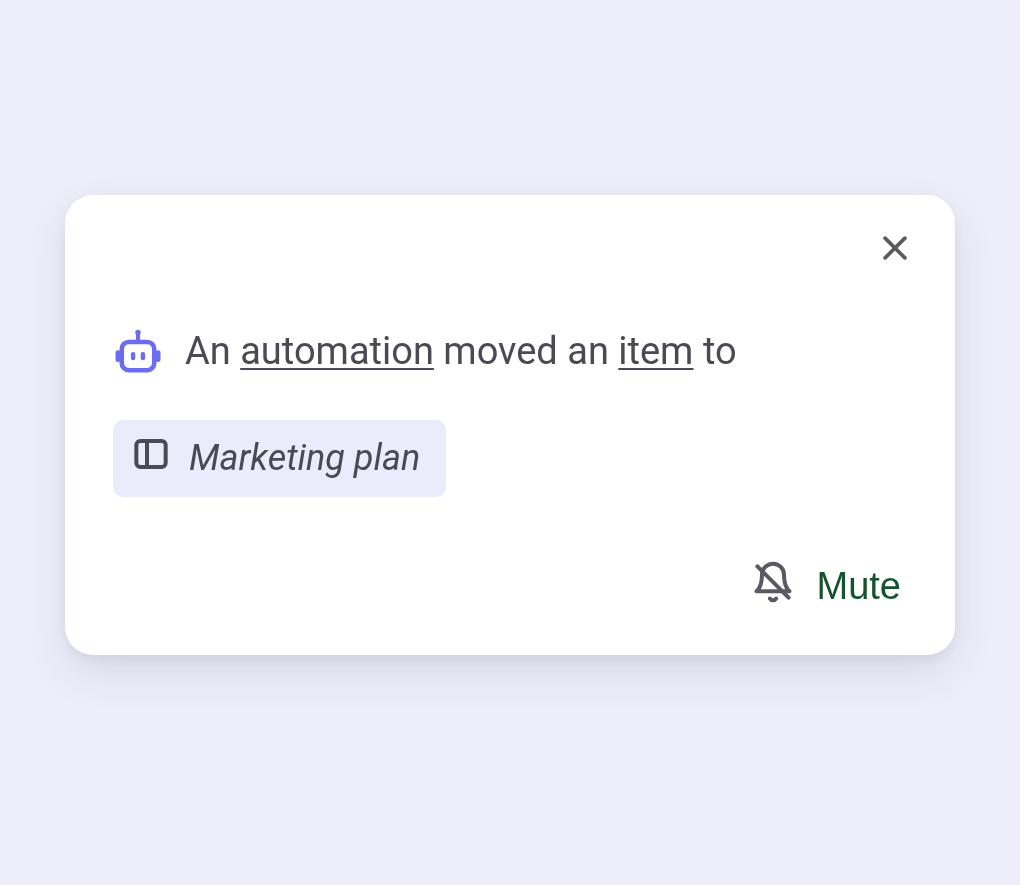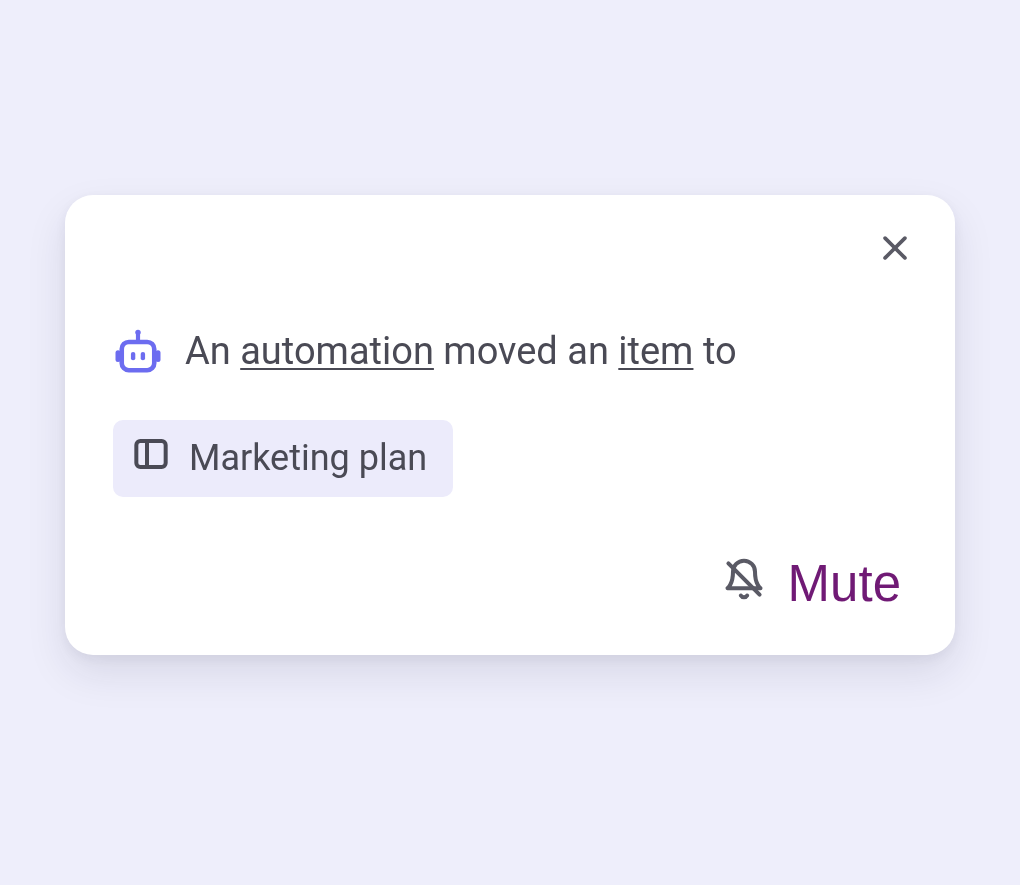--- a/index.html
+++ b/index.html
@@ -63,32 +63,33 @@
     display: inline-flex;
     align-items: center;
     gap: 18px;
     margin-top: 30px;
     background: #ecebfb;
     border-radius: 10px;
     padding: 14px 26px 14px 18px;
     font-size: 36px;
     color: #4a4a55;
     cursor: pointer;
+    font-style: italic;
   }
   .chip svg { stroke: #4a4a55; }
 
   .mute-btn {
     position: absolute;
     right: 46px;
     bottom: 36px;
     display: inline-flex;
     align-items: center;
     gap: 22px;
-    font-size: 51px;
-    color: #701a75;
+    font-size: 38px;
+    color: #14532d;
     background: transparent;
     border: none;
     cursor: pointer;
     padding: 6px 8px;
   }
   .mute-btn svg { stroke: #5a5a65; fill: none; }
 </style>
 </head>
 <body>
 

